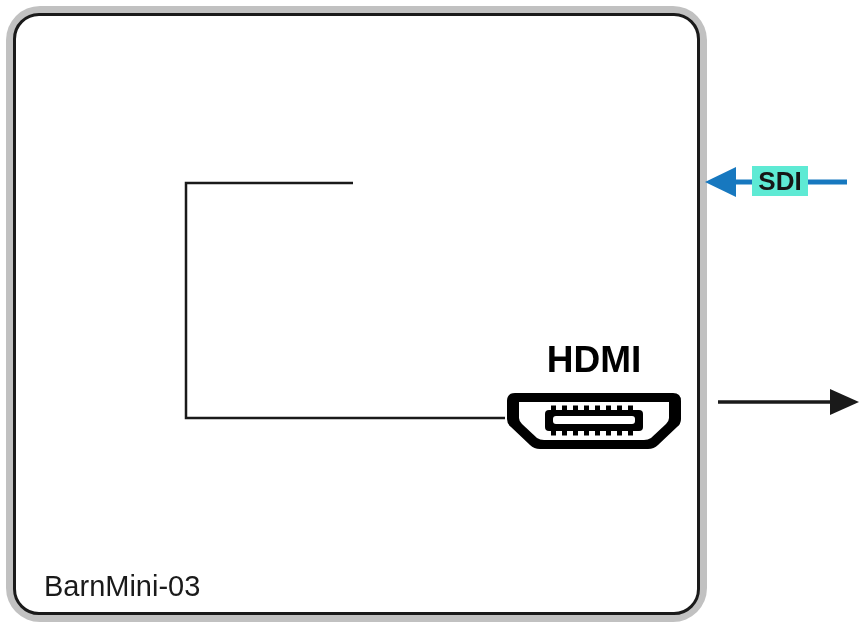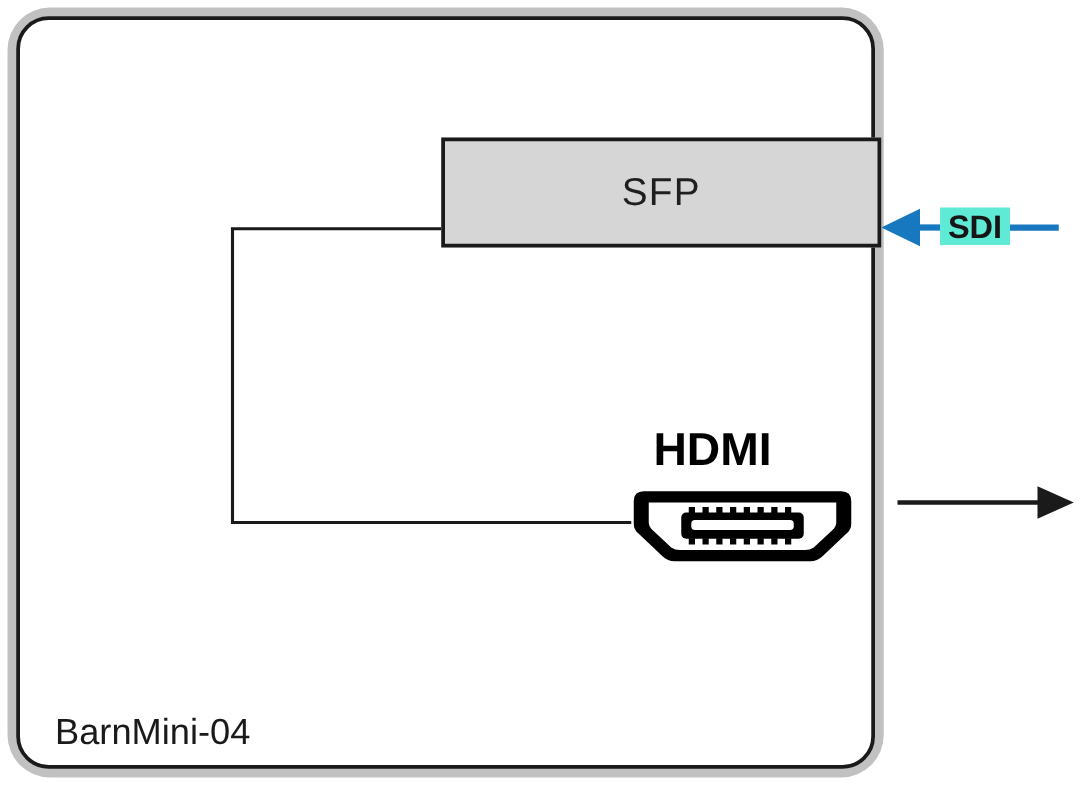--- a/index.html
+++ b/index.html
@@ -68,21 +68,21 @@
     box-sizing:border-box;
     display:flex;align-items:center;justify-content:center;
   }
   .sfp-label{
     font-size:31px;
     color:#1f1f1f;
     letter-spacing:1px;
   }
   .hdmi-label{
     position:absolute;
-    left:481px;top:339px;width:178px;
+    left:505px;top:339px;width:178px;
     text-align:center;
     font-size:37px;
     font-weight:700;
     color:#000000;
     letter-spacing:0px;
   }
   .hdmi-icon{
     position:absolute;
     left:505px;top:391px;width:178px;height:66px;
   }
@@ -115,31 +115,28 @@
     <path class="connector-line" d="M 353 183 L 186 183 L 186 418 L 505 418"></path>
 
     <line class="sdi-line" x1="733" y1="182" x2="755" y2="182"></line>
     <line class="sdi-line" x1="805" y1="182" x2="847" y2="182"></line>
     <polygon class="sdi-head" points="705,182 736,167 736,197"></polygon>
 
     <line class="out-line" x1="718" y1="402" x2="832" y2="402"></line>
     <polygon class="out-head" points="859,402 830,389 830,415"></polygon>
   </svg>
 
-  <div class="sfp-box">
-    <span class="sfp-label">SFP</span>
-  </div>
 
   <div class="hdmi-label">HDMI</div>
   <svg class="hdmi-icon" viewBox="0 0 178 66">
     <path fill="#000000" d="M 10 2 H 168 Q 176 2 176 10 V 28 Q 176 33 172 36 L 153 54 Q 149 58 143 58 H 35 Q 29 58 25 54 L 6 36 Q 2 33 2 28 V 10 Q 2 2 10 2 Z"></path>
     <path fill="#ffffff" d="M 14 11 H 164 V 27 Q 164 30 161 33 L 146 47 Q 143 49 139 49 H 39 Q 35 49 32 47 L 17 33 Q 14 30 14 27 Z"></path>
     <line class="hdmi-teeth" x1="46" y1="17" x2="134" y2="17"></line>
     <line class="hdmi-teeth" x1="46" y1="42" x2="134" y2="42"></line>
     <rect fill="#000000" x="40" y="19" width="98" height="21" rx="4"></rect>
     <rect fill="#ffffff" x="48" y="25" width="82" height="8" rx="3"></rect>
   </svg>
 
   <span class="sdi-label">SDI</span>
 
-  <div class="device-label">BarnMini-04</div>
+  <div class="device-label">BarnMini-03</div>
 
 </div>
 
 </body></html>

